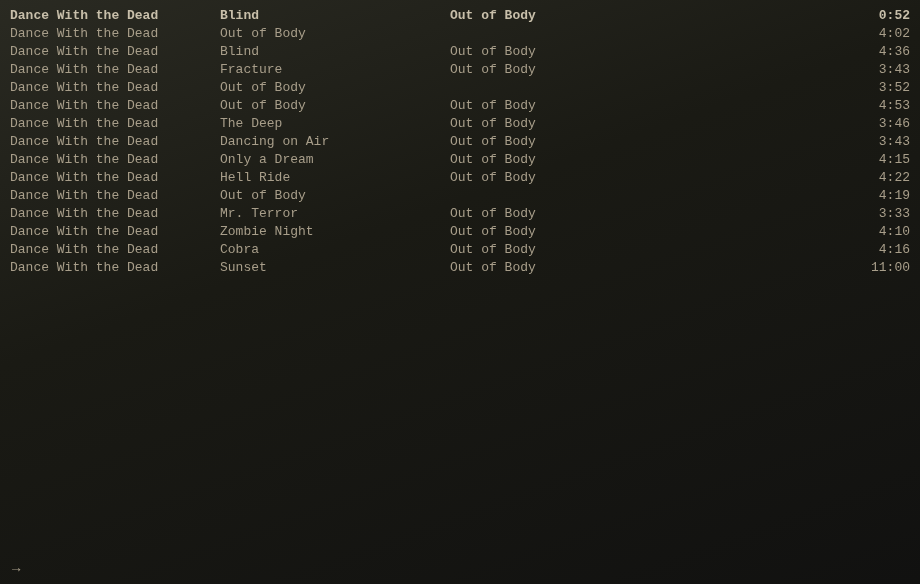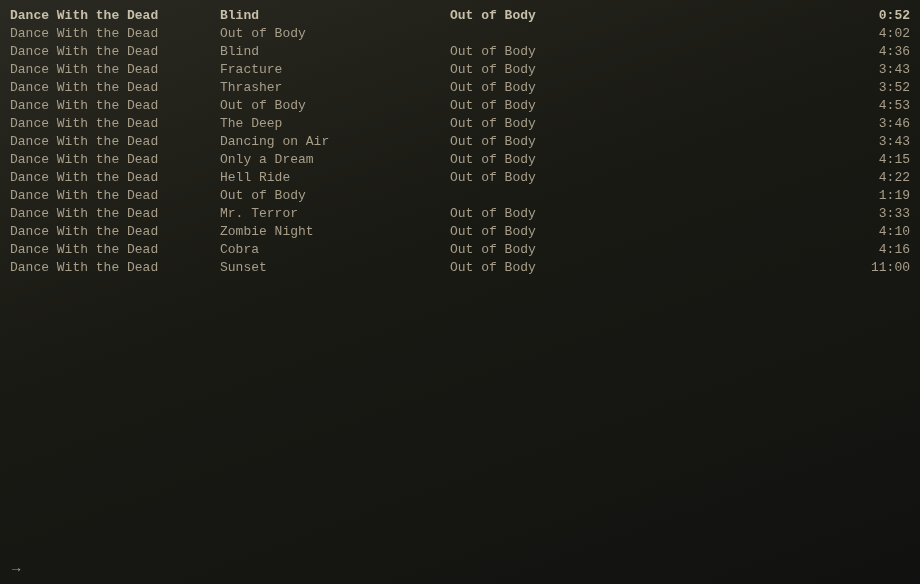--- a/index.html
+++ b/index.html
@@ -99,21 +99,20 @@
       <span class="col-duration">4:36</span>
     </div>
     <div class="track-row">
       <span class="col-artist">Dance With the Dead</span>
       <span class="col-title">Fracture</span>
       <span class="col-album">Out of Body</span>
       <span class="col-duration">3:43</span>
     </div>
     <div class="track-row">
       <span class="col-artist">Dance With the Dead</span>
-      <span class="col-title">Thrasher</span>
       <span class="col-album">Out of Body</span>
       <span class="col-duration">3:52</span>
     </div>
     <div class="track-row">
       <span class="col-artist">Dance With the Dead</span>
       <span class="col-title">Out of Body</span>
       <span class="col-album">Out of Body</span>
       <span class="col-duration">4:53</span>
     </div>
     <div class="track-row">
@@ -136,21 +135,21 @@
     </div>
     <div class="track-row">
       <span class="col-artist">Dance With the Dead</span>
       <span class="col-title">Hell Ride</span>
       <span class="col-album">Out of Body</span>
       <span class="col-duration">4:22</span>
     </div>
     <div class="track-row">
       <span class="col-artist">Dance With the Dead</span>
       <span class="col-album">Out of Body</span>
-      <span class="col-duration">1:19</span>
+      <span class="col-duration">4:19</span>
     </div>
     <div class="track-row">
       <span class="col-artist">Dance With the Dead</span>
       <span class="col-title">Mr. Terror</span>
       <span class="col-album">Out of Body</span>
       <span class="col-duration">3:33</span>
     </div>
     <div class="track-row">
       <span class="col-artist">Dance With the Dead</span>
       <span class="col-title">Zombie Night</span>

